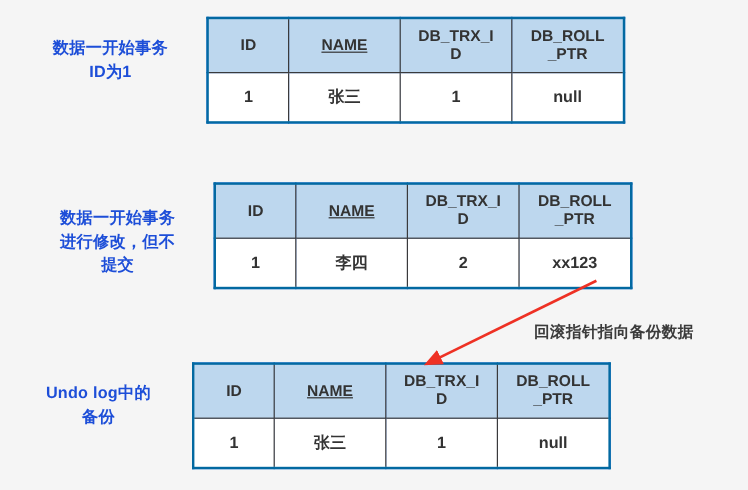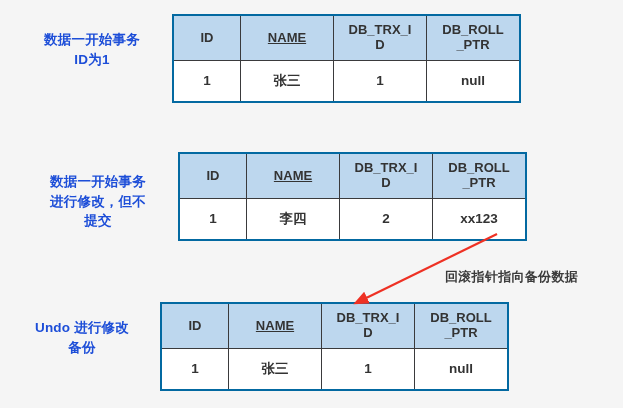--- a/index.html
+++ b/index.html
@@ -167,21 +167,21 @@
           <td>李四</td>
           <td>2</td>
           <td>xx123</td>
         </tr>
       </tbody>
     </table>
   </div>
 
   <div class="annotation" style="left:445px; top:268px;">回滚指针指向备份数据</div>
 
-  <div class="caption" style="left:12px; top:318px; width:140px; white-space:pre-line;">Undo 进行修改
+  <div class="caption" style="left:12px; top:318px; width:140px; white-space:pre-line;">Undo log中的
 备份</div>
 
   <div class="block" style="left:160px; top:302px;">
     <table class="rec-table">
       <thead>
         <tr>
           <th class="col-id">
             <span class="hdr-wrap">ID</span>
           </th>
           <th class="col-name">

